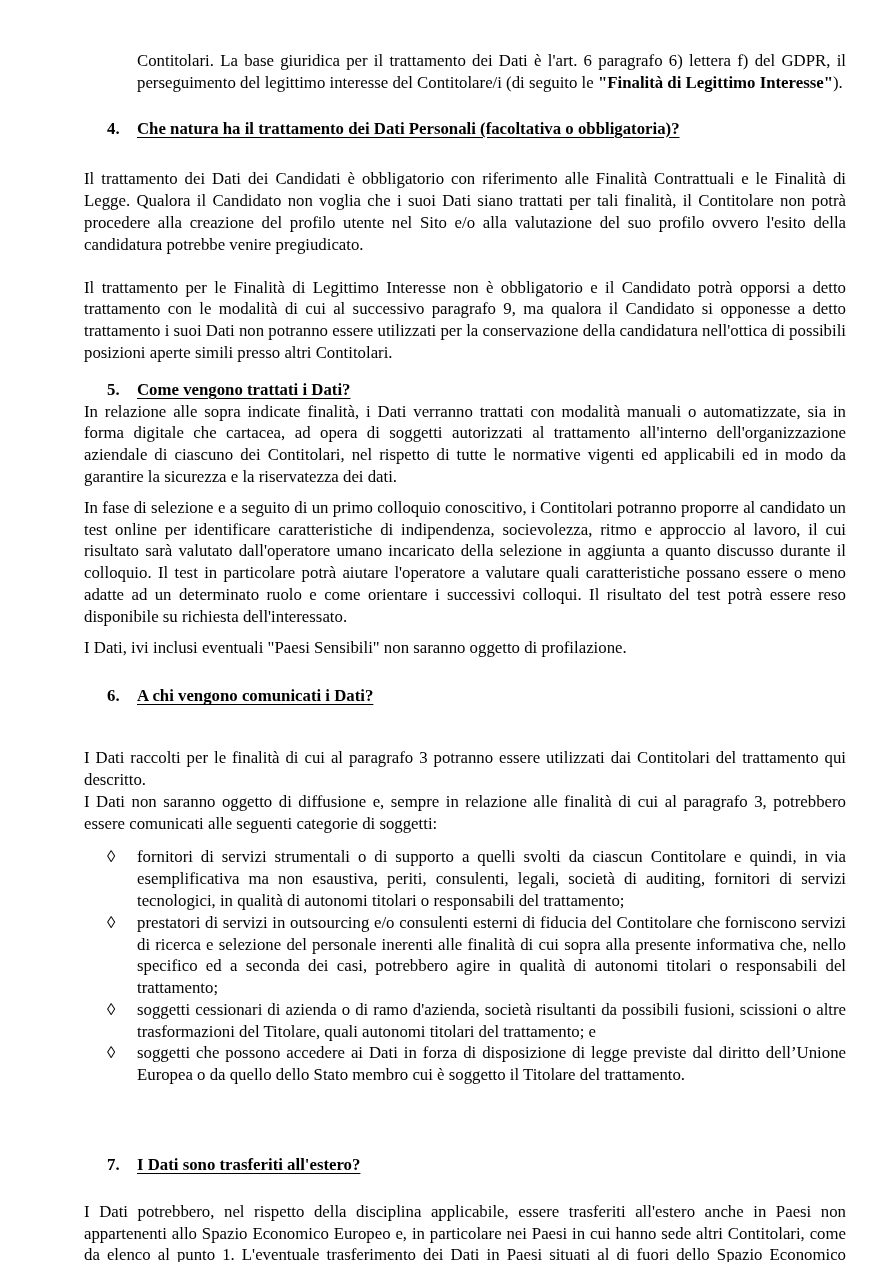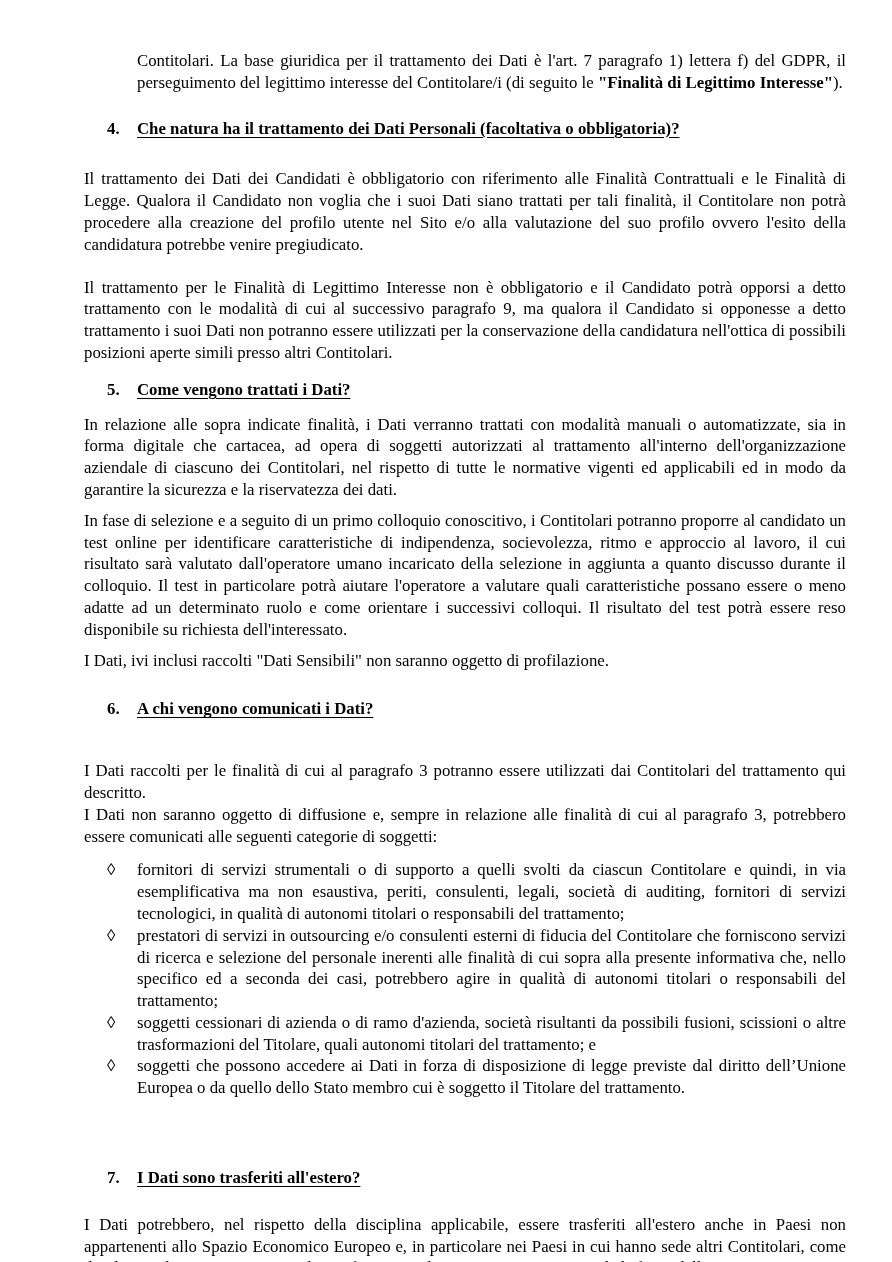--- a/index.html
+++ b/index.html
@@ -18,21 +18,21 @@
   }
   p.body { text-align: justify; }
   .cont { margin-left: 53px; text-align: justify; }
   .heading { font-weight: bold; margin-top: 22px; }
   .heading .num { display: inline-block; margin-left: 23px; width: 30px; }
   .heading .title { text-decoration: underline; text-underline-offset: 3px; }
   #h4 { margin-top: 24px; }
   #s4p1 { margin-top: 29px; }
   #s4p2 { margin-top: 21px; }
   #h5 { margin-top: 15px; }
-  #s5p1 { margin-top: 13px; }
+  #s5p1 { margin-top: 0; }
   #s5p2 { margin-top: 9px; }
   #s5p3 { margin-top: 9px; }
   #h6 { margin-top: 27px; }
   #s6p1 { margin-top: 40px; }
   #s6p2 { margin-top: 0; }
   #s6list { margin-top: 12px; }
   #s6p3 { margin-top: 21px; }
   #h7 { margin-top: 68px; }
   #s7p1 { margin-top: 25px; }
   ul.diamond-list { list-style: none; }
@@ -46,34 +46,34 @@
     left: 23px;
     top: 0;
     font-weight: normal;
   }
 </style>
 </head>
 <body>
 
 <div class="page">
 
-  <p class="cont"><span>Contitolari. La base giuridica per il trattamento dei Dati è l'art. 7 paragrafo 1) lettera f) del GDPR, il perseguimento del legittimo interesse del Contitolare/i (di seguito le </span><strong>"Finalità di Legittimo Interesse"</strong><span>).</span></p>
+  <p class="cont"><span>Contitolari. La base giuridica per il trattamento dei Dati è l'art. 6 paragrafo 6) lettera f) del GDPR, il perseguimento del legittimo interesse del Contitolare/i (di seguito le </span><strong>"Finalità di Legittimo Interesse"</strong><span>).</span></p>
 
   <div class="heading" id="h4">
     <span class="num">4.</span><span class="title">Che natura ha il trattamento dei Dati Personali (facoltativa o obbligatoria)?</span>
   </div>
   <p class="body" id="s4p1">Il trattamento dei Dati dei Candidati è obbligatorio con riferimento alle Finalità Contrattuali e le Finalità di Legge. Qualora il Candidato non voglia che i suoi Dati siano trattati per tali finalità, il Contitolare non potrà procedere alla creazione del profilo utente nel Sito e/o alla valutazione del suo profilo ovvero l'esito della candidatura potrebbe venire pregiudicato.</p>
   <p class="body" id="s4p2">Il trattamento per le Finalità di Legittimo Interesse non è obbligatorio e il Candidato potrà opporsi a detto trattamento con le modalità di cui al successivo paragrafo 9, ma qualora il Candidato si opponesse a detto trattamento i suoi Dati non potranno essere utilizzati per la conservazione della candidatura nell'ottica di possibili posizioni aperte simili presso altri Contitolari.</p>
 
   <div class="heading" id="h5">
     <span class="num">5.</span><span class="title">Come vengono trattati i Dati?</span>
   </div>
   <p class="body" id="s5p1">In relazione alle sopra indicate finalità, i Dati verranno trattati con modalità manuali o automatizzate, sia in forma digitale che cartacea, ad opera di soggetti autorizzati al trattamento all'interno dell'organizzazione aziendale di ciascuno dei Contitolari, nel rispetto di tutte le normative vigenti ed applicabili ed in modo da garantire la sicurezza e la riservatezza dei dati.</p>
   <p class="body" id="s5p2">In fase di selezione e a seguito di un primo colloquio conoscitivo, i Contitolari potranno proporre al candidato un test online per identificare caratteristiche di indipendenza, socievolezza, ritmo e approccio al lavoro, il cui risultato sarà valutato dall'operatore umano incaricato della selezione in aggiunta a quanto discusso durante il colloquio. Il test in particolare potrà aiutare l'operatore a valutare quali caratteristiche possano essere o meno adatte ad un determinato ruolo e come orientare i successivi colloqui. Il risultato del test potrà essere reso disponibile su richiesta dell'interessato.</p>
-  <p class="body" id="s5p3">I Dati, ivi inclusi raccolti "Dati Sensibili" non saranno oggetto di profilazione.</p>
+  <p class="body" id="s5p3">I Dati, ivi inclusi eventuali "Paesi Sensibili" non saranno oggetto di profilazione.</p>
 
   <div class="heading" id="h6">
     <span class="num">6.</span><span class="title">A chi vengono comunicati i Dati?</span>
   </div>
   <p class="body" id="s6p1">I Dati raccolti per le finalità di cui al paragrafo 3 potranno essere utilizzati dai Contitolari del trattamento qui descritto.</p>
   <p class="body" id="s6p2">I Dati non saranno oggetto di diffusione e, sempre in relazione alle finalità di cui al paragrafo 3, potrebbero essere comunicati alle seguenti categorie di soggetti:</p>
 
   <ul class="diamond-list" id="s6list">
     <li><span class="marker">◊</span><span>fornitori di servizi strumentali o di supporto a quelli svolti da ciascun Contitolare e quindi, in via esemplificativa ma non esaustiva, periti, consulenti, legali, società di auditing, fornitori di servizi tecnologici, in qualità di autonomi titolari o responsabili del trattamento;</span></li>
     <li><span class="marker">◊</span><span>prestatori di servizi in outsourcing e/o consulenti esterni di fiducia del Contitolare che forniscono servizi di ricerca e selezione del personale inerenti alle finalità di cui sopra alla presente informativa che, nello specifico ed a seconda dei casi, potrebbero agire in qualità di autonomi titolari o responsabili del trattamento;</span></li>

